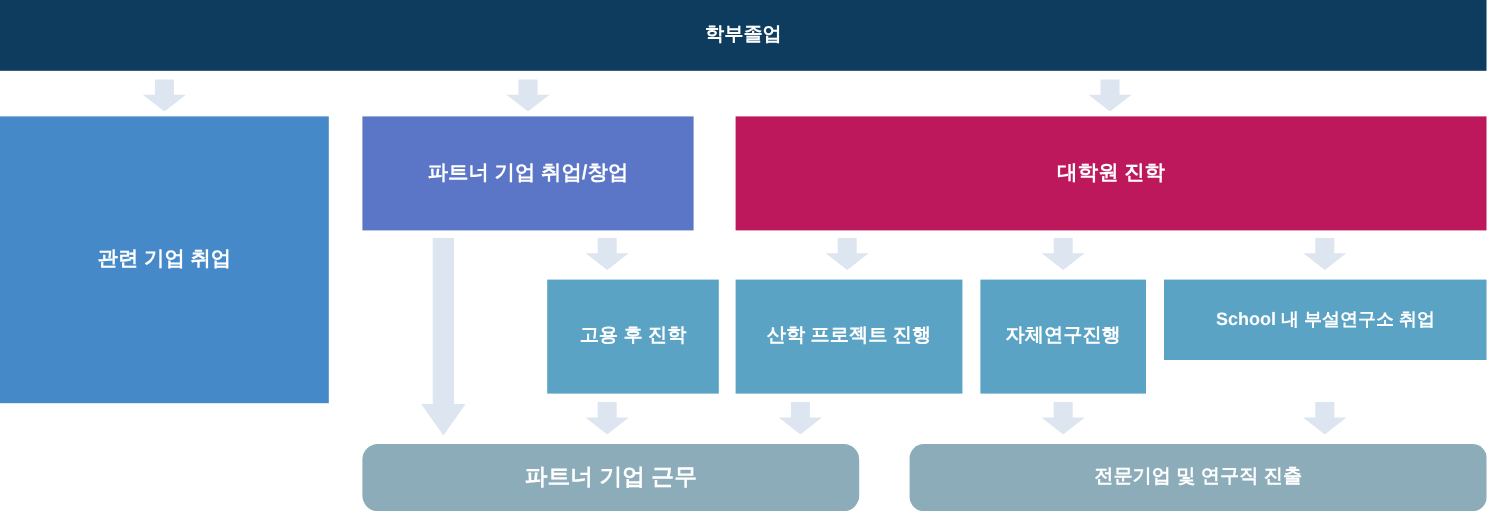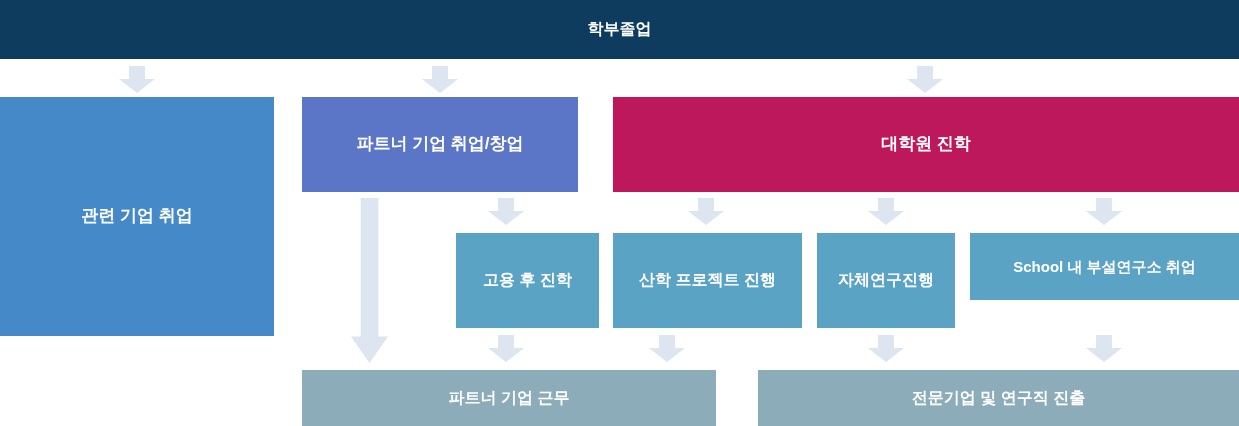--- a/index.html
+++ b/index.html
@@ -26,22 +26,22 @@
   
   .rel   { left: 0;     top: 97px;  width: 274px; height: 239px; background: #4589C9; font-size: 17px; }
   .pemp  { left: 302px; top: 97px;  width: 276px; height: 95px;  background: #5B76C7; font-size: 17px; }
   .grad  { left: 613px; top: 97px;  width: 626px; height: 95px;  background: #be185d; font-size: 17px; }
   
   .hire  { left: 456px; top: 233px; width: 143px; height: 95px;  background: #5AA3C5; font-size: 16px; }
   .indus { left: 613px; top: 233px; width: 189px; height: 95px;  background: #5AA3C5; font-size: 16px; }
   .selfr { left: 817px; top: 233px; width: 138px; height: 95px;  background: #5AA3C5; font-size: 16px; }
   .schl  { left: 970px; top: 233px; width: 269px; height: 67px;  background: #5AA3C5; font-size: 15px; }
   
-  .pwork { left: 302px; top: 370px; width: 414px; height: 56px;  background: #8CACBA; font-size: 16px; }
-  .prof  { left: 758px; top: 370px; width: 481px; height: 56px;  background: #8CACBA; font-size: 16px; }
+  .pwork { left: 302px; top: 370px; width: 414px; height: 56px;  background: #8CACBA; font-size: 19px; border-radius: 13px; }
+  .prof  { left: 758px; top: 370px; width: 481px; height: 56px;  background: #8CACBA; font-size: 16px; border-radius: 12px; }
   
   .arrow {
     position: absolute;
     width: 36px; height: 27px;
     background: #DCE5F0;
     clip-path: polygon(28% 0, 72% 0, 72% 48%, 100% 48%, 50% 100%, 0 48%, 28% 48%);
   }
   .arrow-long {
     position: absolute;
     width: 37px; height: 165px;

